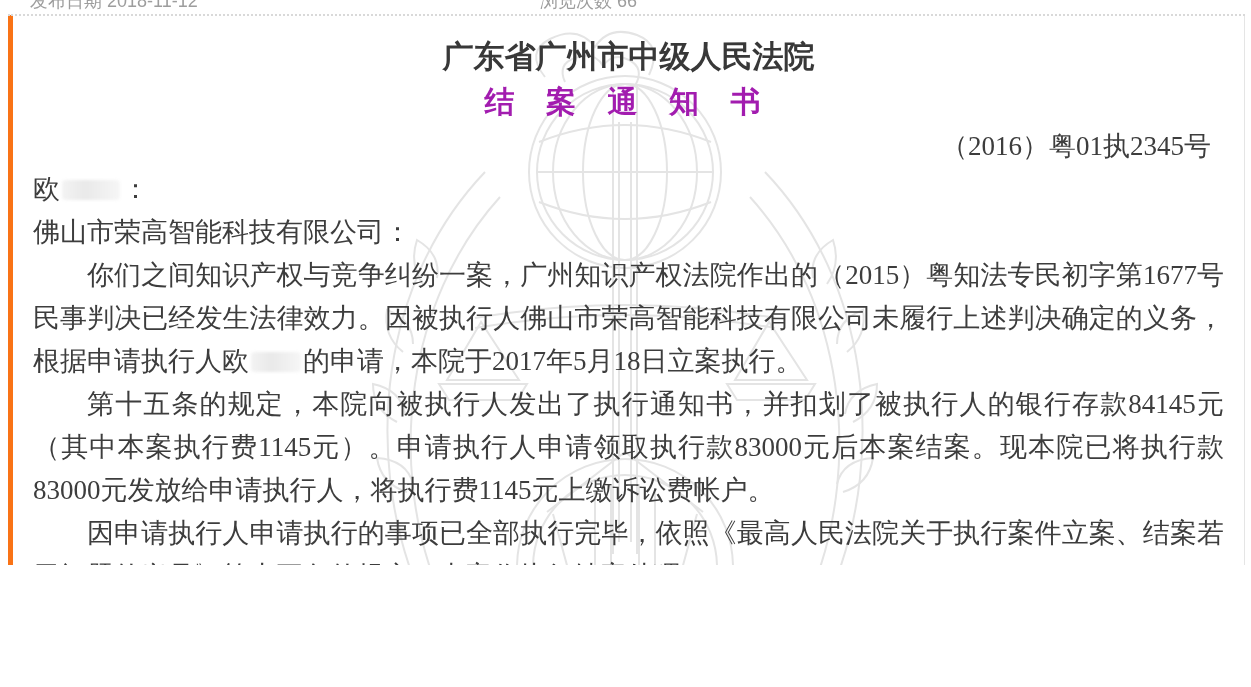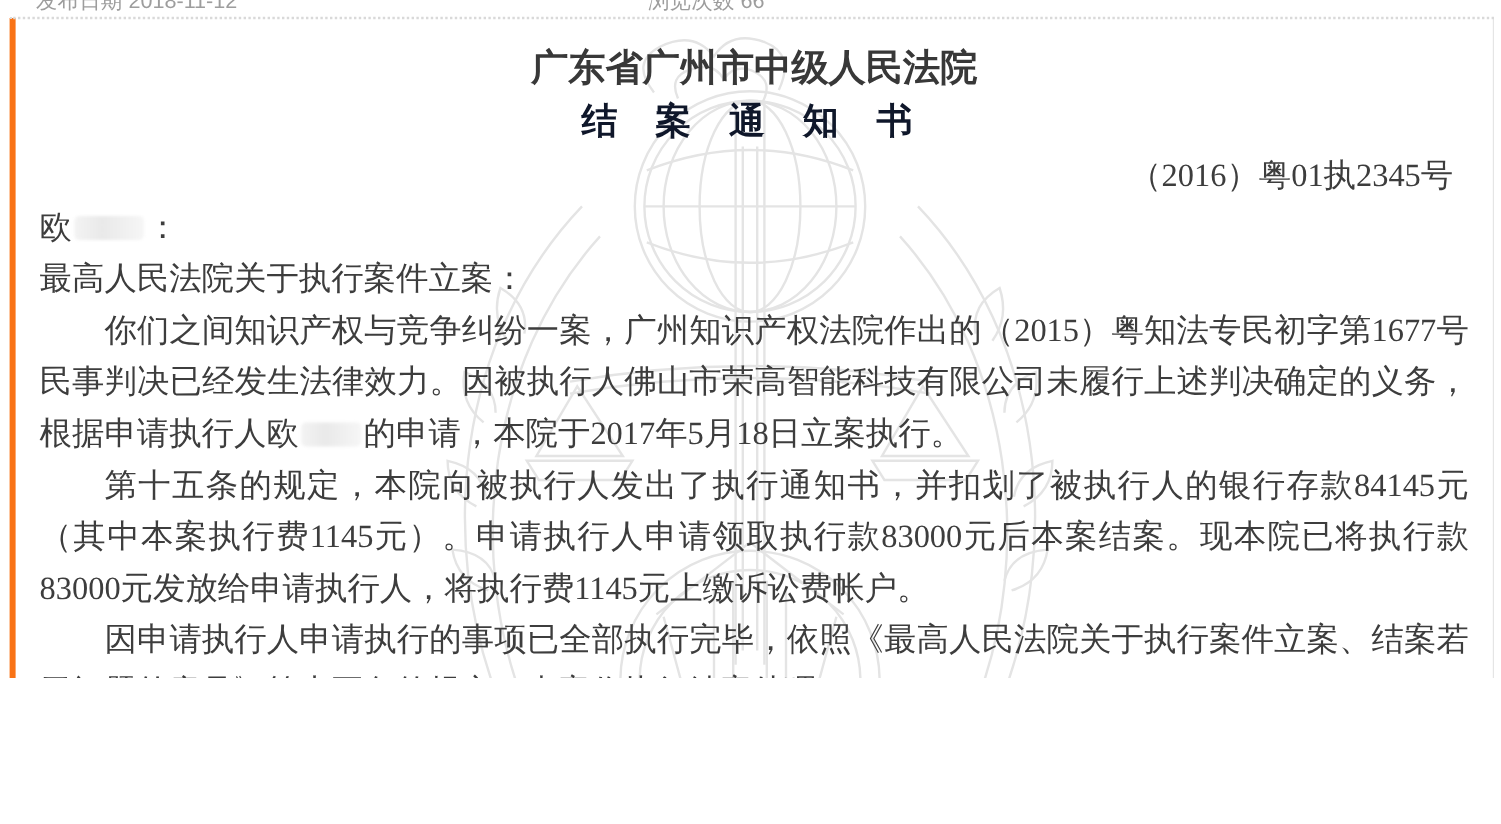--- a/index.html
+++ b/index.html
@@ -17,21 +17,21 @@
   .content{
     position:absolute;top:15px;left:8px;right:6px;bottom:0;
     border-left:5px solid #f97316;border-right:1px solid #e5e5e5;
     padding:0 20px;box-sizing:border-box;
   }
   
   .watermark{position:absolute;left:295px;top:22px;width:660px;height:700px;z-index:0;pointer-events:none;}
   .watermark *{vector-effect:non-scaling-stroke;}
   .doc{position:relative;z-index:1;}
   .court-name{text-align:center;font-size:31px;font-weight:bold;color:#383838;margin:0;padding-top:22px;line-height:40px;}
-  .doc-type{text-align:center;font-size:30px;font-weight:bold;color:#0f172a;letter-spacing:12px;margin:0;padding-top:4px;line-height:42px;}
+  .doc-type{text-align:center;font-size:30px;font-weight:bold;color:#a21caf;letter-spacing:12px;margin:0;padding-top:4px;line-height:42px;}
   .case-number{text-align:right;font-size:24px;line-height:32px;margin:0;padding-top:2px;padding-right:13px;}
   .body-text{font-size:27px;line-height:43px;}
   .addressee{margin:0;white-space:nowrap;}
   .para{margin:0;text-align:justify;text-indent:54px;}
   .closing-line{margin:0;text-indent:54px;}
   .date-line{margin:0;text-align:center;font-size:34px;line-height:43px;padding-right:168px;padding-top:2px;white-space:nowrap;}
   .redact{
     display:inline-block;width:58px;height:20px;margin:0 2px;border-radius:4px;
     background:linear-gradient(90deg,#f3f3f3 0%,#e9e9e9 40%,#f6f6f6 100%);
     filter:blur(1.5px);vertical-align:-2px;
@@ -105,21 +105,21 @@
   <div class="content">
     <div class="doc">
 
       <h1 class="court-name">广东省广州市中级人民法院</h1>
       <h2 class="doc-type">结 案 通 知 书</h2>
       <div class="case-number body-text">（2016）粤01执2345号</div>
 
       <div class="addressee body-text">
         <span>欧</span><span class="redact"></span><span>：</span>
       </div>
-      <div class="addressee body-text">最高人民法院关于执行案件立案：</div>
+      <div class="addressee body-text">佛山市荣高智能科技有限公司：</div>
 
       <p class="para body-text">
         <span>你们之间知识产权与竞争纠纷一案，广州知识产权法院作出的（2015）粤知法专民初字第1677号民事判决已经发生法律效力。因被执行人佛山市荣高智能科技有限公司未履行上述判决确定的义务，根据申请执行人欧</span><span class="redact small"></span><span>的申请，本院于2017年5月18日立案执行。</span>
       </p>
 
       <p class="para body-text">第十五条的规定，本院向被执行人发出了执行通知书，并扣划了被执行人的银行存款84145元（其中本案执行费1145元）。申请执行人申请领取执行款83000元后本案结案。现本院已将执行款83000元发放给申请执行人，将执行费1145元上缴诉讼费帐户。</p>
 
       <p class="para body-text">因申请执行人申请执行的事项已全部执行完毕，依照《最高人民法院关于执行案件立案、结案若干问题的意见》第十五条的规定，本案作执行结案处理。</p>
 
       <p class="closing-line body-text">发布日期</p>

